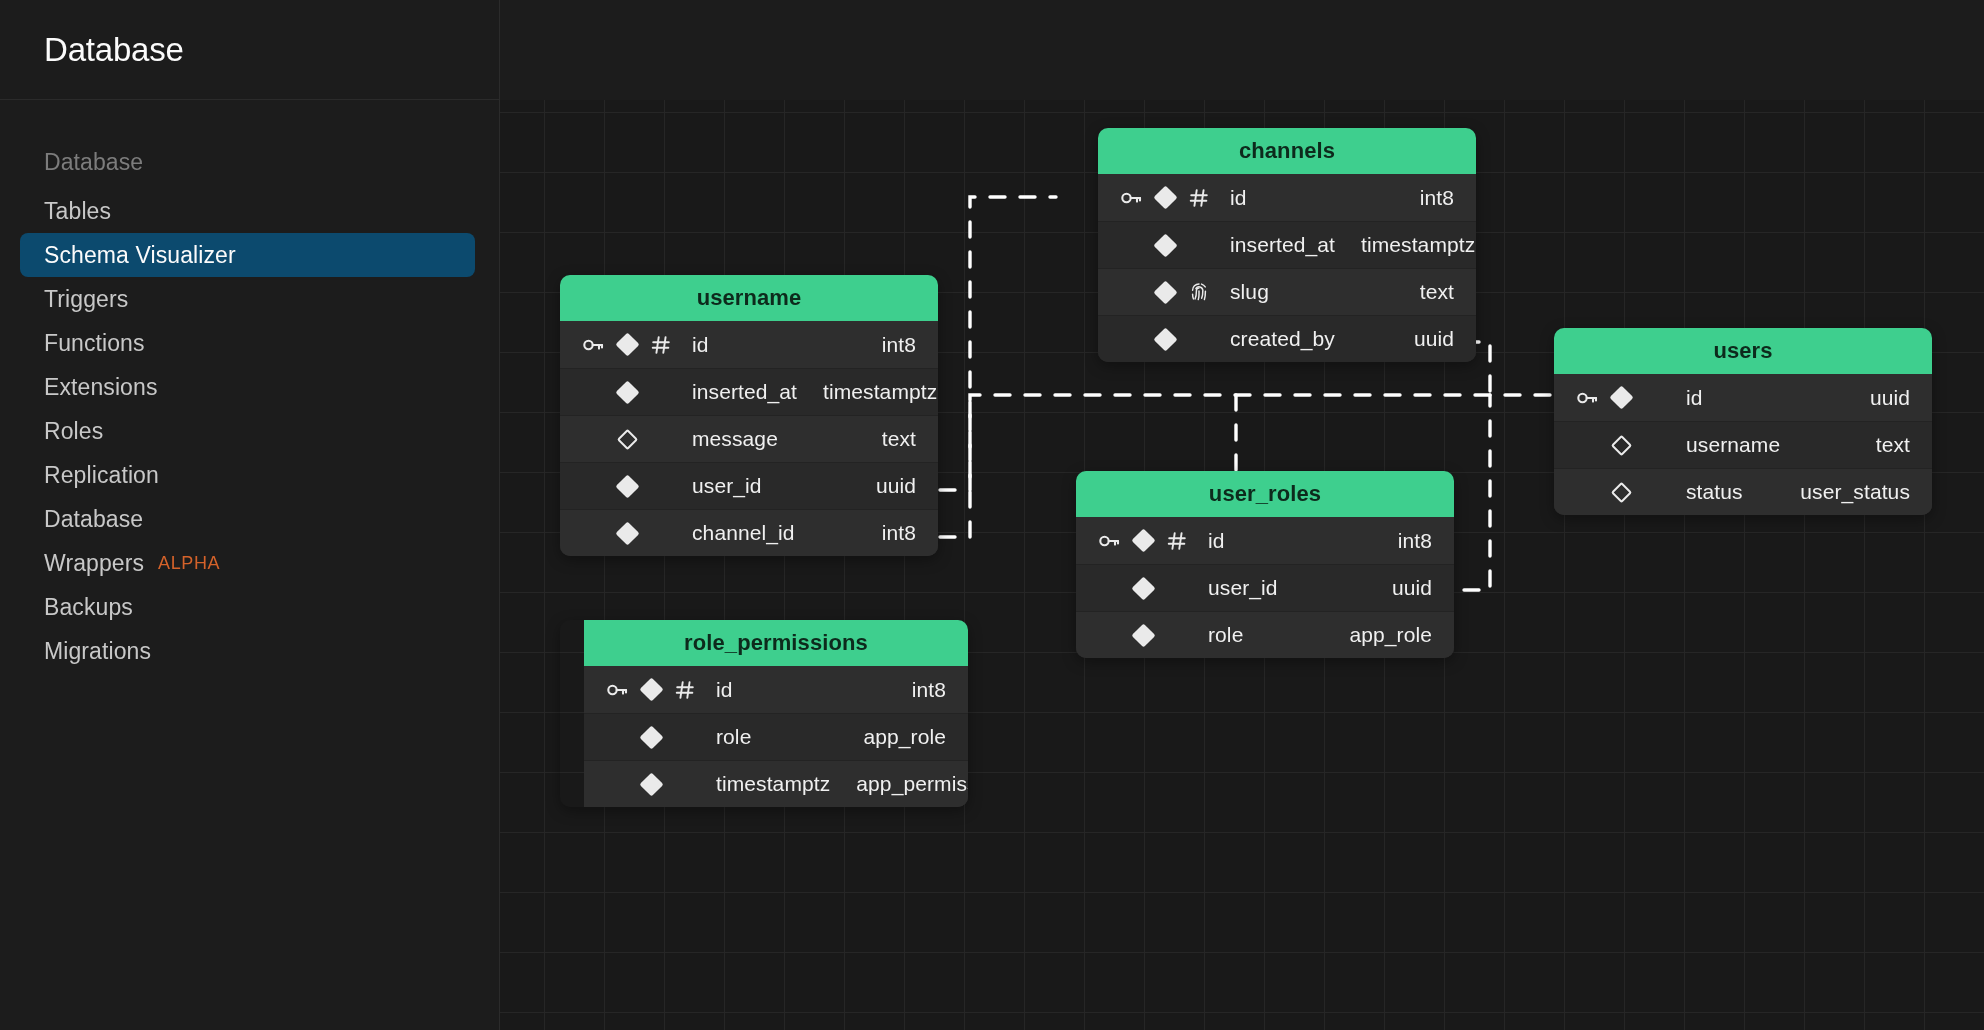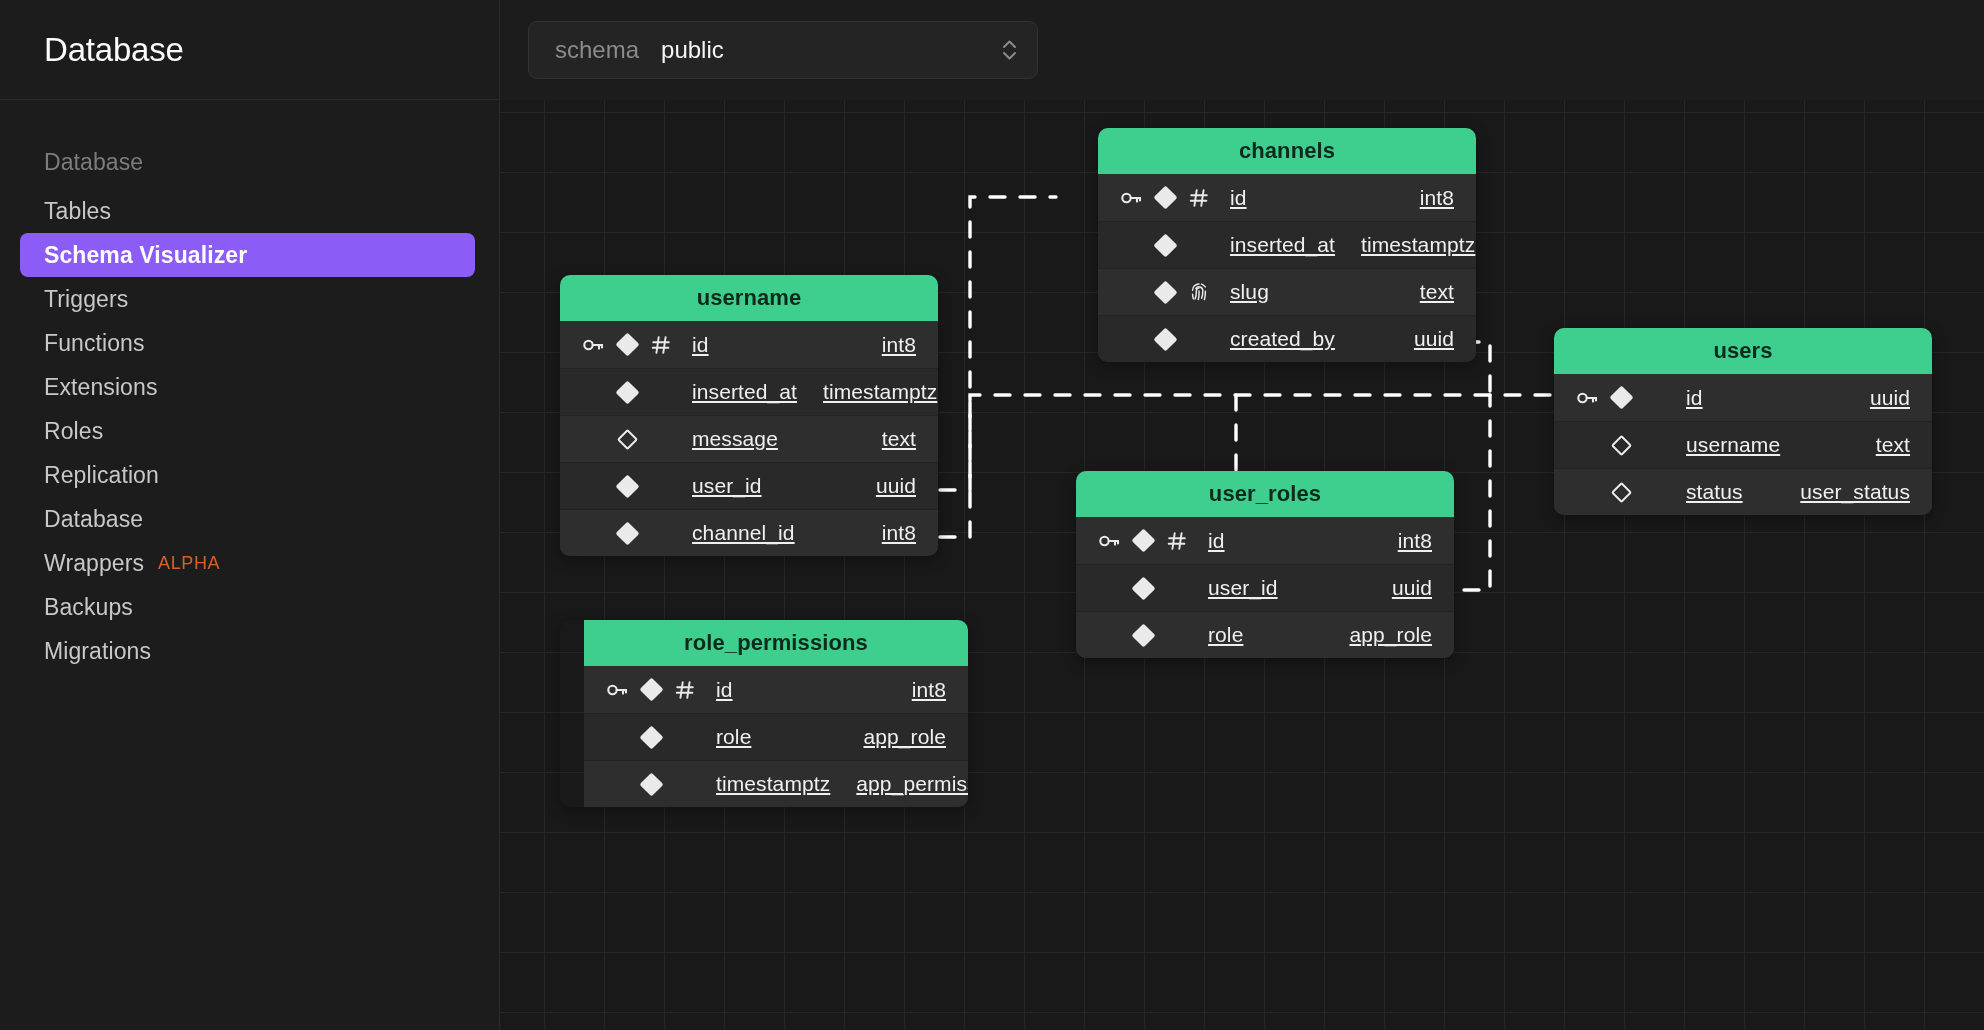--- a/index.html
+++ b/index.html
@@ -64,23 +64,23 @@
     padding: 10px 0 10px 24px;
     border-radius: 8px;
     font-size: 23px;
     color: #c8c8c8;
     cursor: pointer;
     letter-spacing: 0.1px;
     height: 44px;
   }
 
   .nav-item.active {
-    background: #8b5cf6;
+    background: #0c4a6e;
     color: #fbfbfb;
-    font-weight: 700;
+    font-weight: 400;
   }
 
   .nav-badge {
     font-size: 18px;
     color: #d4622a;
     letter-spacing: 0.6px;
     font-weight: 400;
   }
 
   
@@ -181,21 +181,20 @@
   .node-body { background: #2a2a2a; }
 
   .col-row {
     display: flex;
     align-items: center;
     height: 47px;
     padding: 0 22px 0 18px;
     font-size: 21px;
     color: #f0f0f0;
     border-top: 1px solid #232323;
-    text-decoration: underline;
   }
   .col-row:nth-child(odd) { background: #2e2e2e; }
   .col-row:nth-child(even) { background: #292929; }
   .col-row:first-child { border-top: none; }
 
   .icon-slot {
     width: 30px;
     flex: 0 0 30px;
     display: flex;
     align-items: center;
@@ -278,32 +277,20 @@
           </div>
           <div class="nav-item">
             <span>Migrations</span>
           </div>
         </div>
     </nav>
   </aside>
 
   <section id="main">
 
-    <div id="toolbar">
-      <div id="schema-select">
-        <span id="schema-label">schema</span>
-        <span id="schema-value">public</span>
-        <span id="schema-chevrons">
-          <svg width="19" height="26" viewBox="0 0 19 26" fill="none" stroke="currentColor" stroke-width="2" stroke-linecap="round" stroke-linejoin="round">
-            <polyline points="4,10 9.5,4.5 15,10"></polyline>
-            <polyline points="4,16 9.5,21.5 15,16"></polyline>
-          </svg>
-        </span>
-      </div>
-    </div>
 
     <div id="canvas">
 
       <svg id="edges">
         <g stroke="#ffffff" stroke-width="3.4" fill="none" stroke-dasharray="15 15" stroke-linecap="round">
 
           <path d="M 440 437 H 470 V 97 H 556"></path>
 
           <path d="M 440 390 H 470 V 295 H 1054"></path>
 

